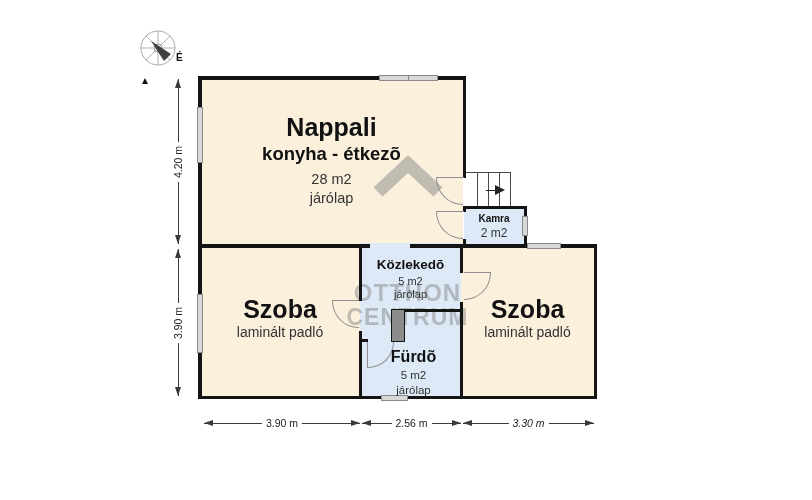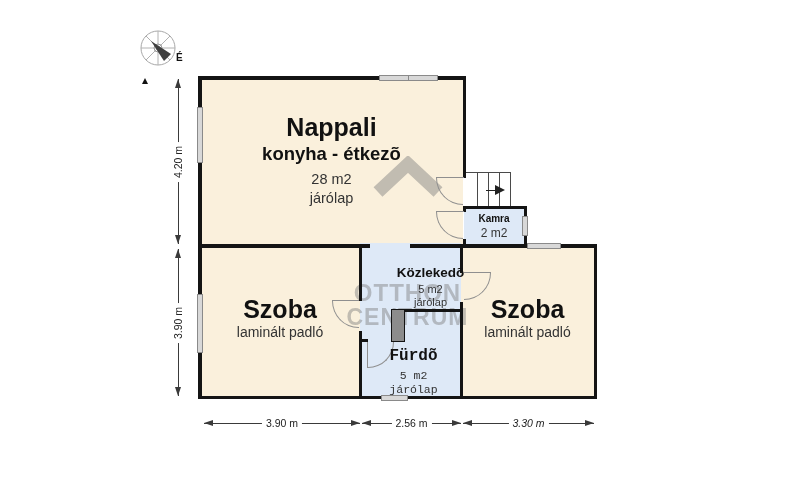--- a/index.html
+++ b/index.html
@@ -128,27 +128,27 @@
   <div class="rlabel" style="left:461px;top:295px;width:133px;">
     <div class="rname" style="font-size:25px;line-height:28px;">Szoba</div>
     <div class="rmeta" style="font-size:14px;line-height:18px;">laminált padló</div>
   </div>
 
   <div class="rlabel" style="left:464px;top:211px;width:60px;">
     <div class="rname" style="font-size:10px;line-height:15px;">Kamra</div>
     <div class="rmeta" style="font-size:12px;line-height:14px;">2 m2</div>
   </div>
 
-  <div class="rlabel" style="left:360px;top:264px;width:101px;padding-left:20px;">
+  <div class="rlabel" style="left:360px;top:256px;width:101px;">
     <div class="rname" style="font-size:13.5px;line-height:17px;">Közlekedõ</div>
     <div class="rmeta" style="font-size:11px;line-height:14px;margin-top:1px;">5 m2</div>
     <div class="rmeta" style="font-size:11px;line-height:13px;">járólap</div>
   </div>
 
-  <div class="rlabel" style="left:367px;top:347px;width:93px;font-family:Liberation Mono, monospace;">
+  <div class="rlabel" style="left:367px;top:347px;width:93px;">
     <div class="rname" style="font-size:16px;line-height:19px;">Fürdõ</div>
     <div class="rmeta" style="font-size:11.5px;line-height:15px;margin-top:2px;">5 m2</div>
     <div class="rmeta" style="font-size:11.5px;line-height:14px;">járólap</div>
   </div>
 
 
   <div class="dim-v" style="left:172px;top:79px;width:12px;height:165px;">
     <div class="line"></div>
     <div class="ar u"></div>
     <div class="ar d"></div>

